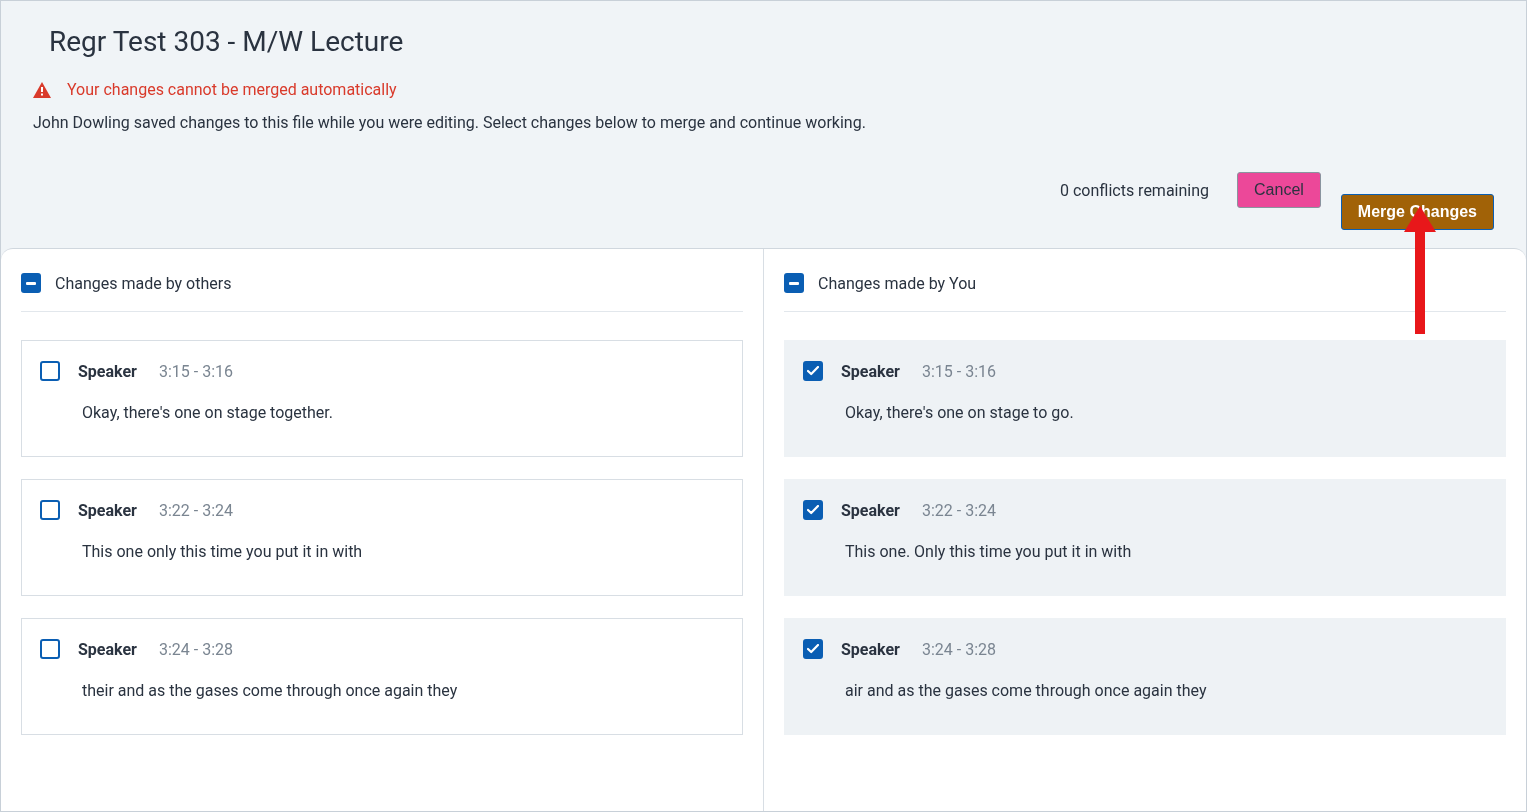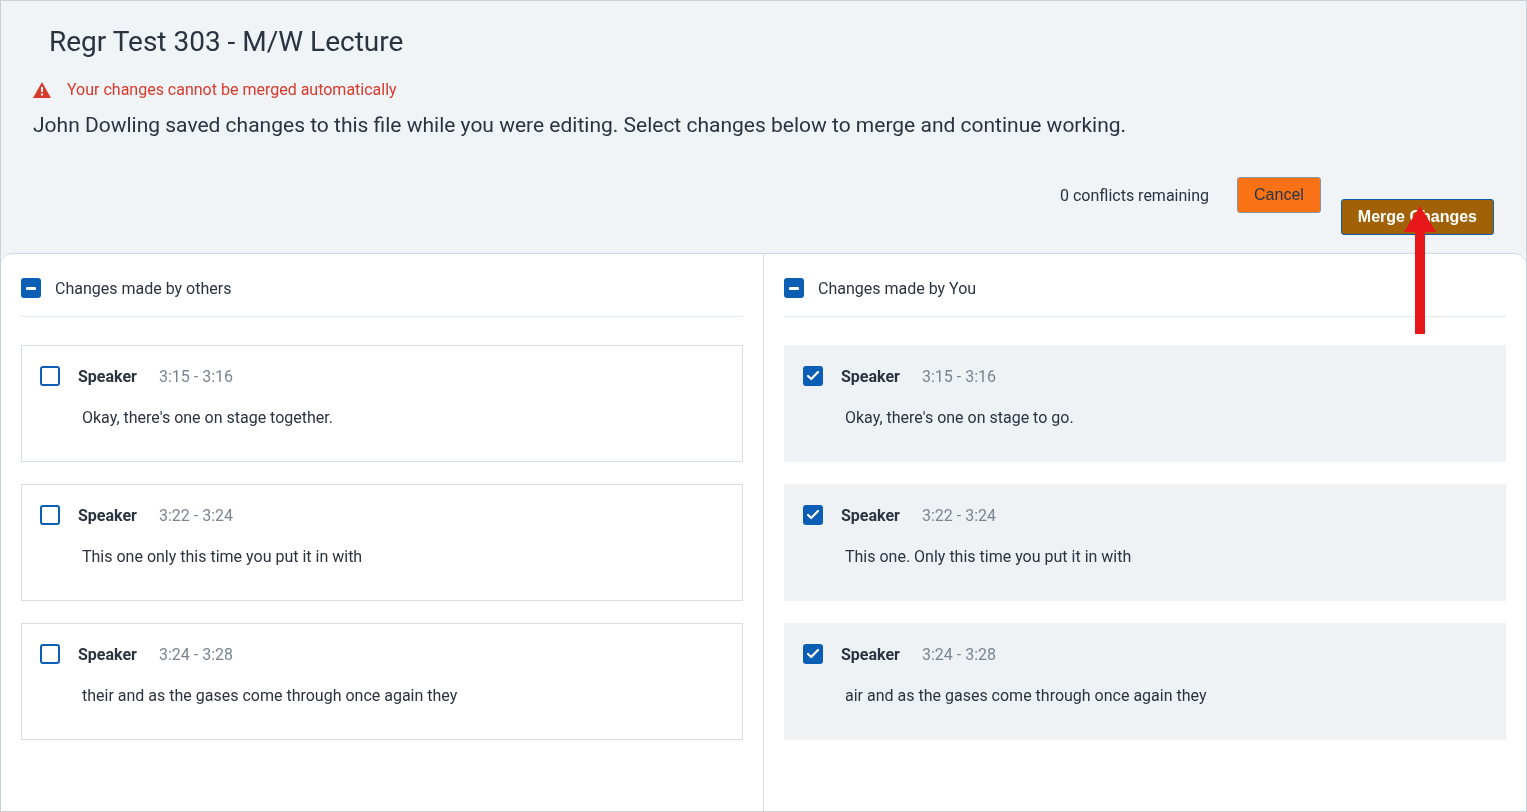--- a/index.html
+++ b/index.html
@@ -26,42 +26,42 @@
   .warning-row {
     display: flex;
     align-items: center;
     gap: 16px;
     color: #d93a2b;
     font-size: 16px;
     margin-bottom: 14px;
   }
   .warning-icon svg { display: block; }
   .info-text {
-    font-size: 21px;
+    font-size: 16px;
     color: #2a3340;
     margin-bottom: 18px;
   }
   .action-row {
     display: flex;
     align-items: center;
     justify-content: flex-end;
     gap: 20px;
   }
   .conflicts-text {
     font-size: 16px;
     color: #2a3340;
     margin-right: 8px;
   }
   .btn {
     font-size: 16px;
     padding: 8px 16px;
     border-radius: 3px;
     cursor: pointer;
     border: 1px solid #8a949f;
-    background: #f97316;
+    background: #ec4899;
     color: #2a3340;
   }
   .btn-primary {
     background: #a16207;
     border-color: #0a5eb3;
     color: #fff;
     font-weight: 700;
     margin-top: 44px;
   }
   .columns {

